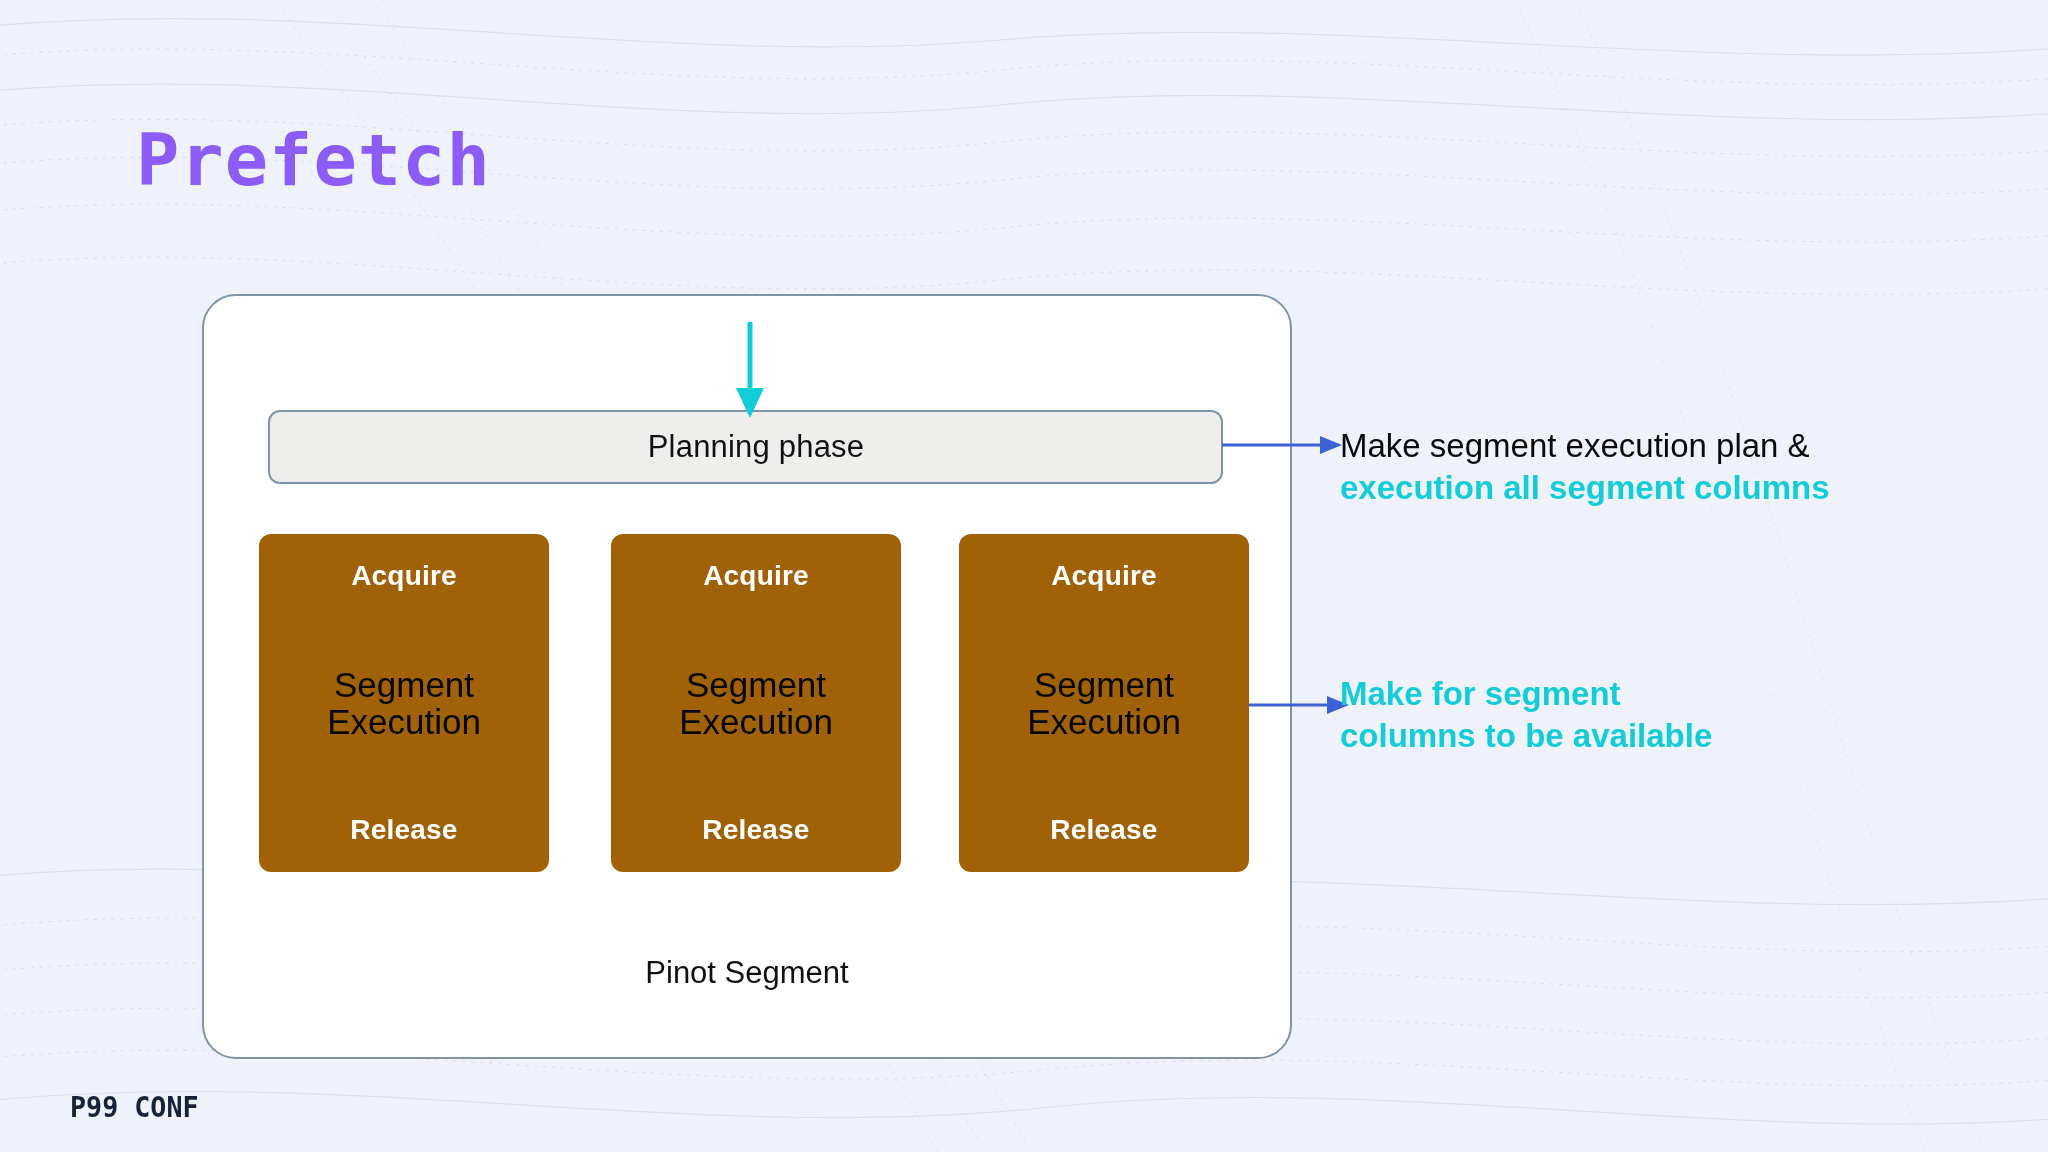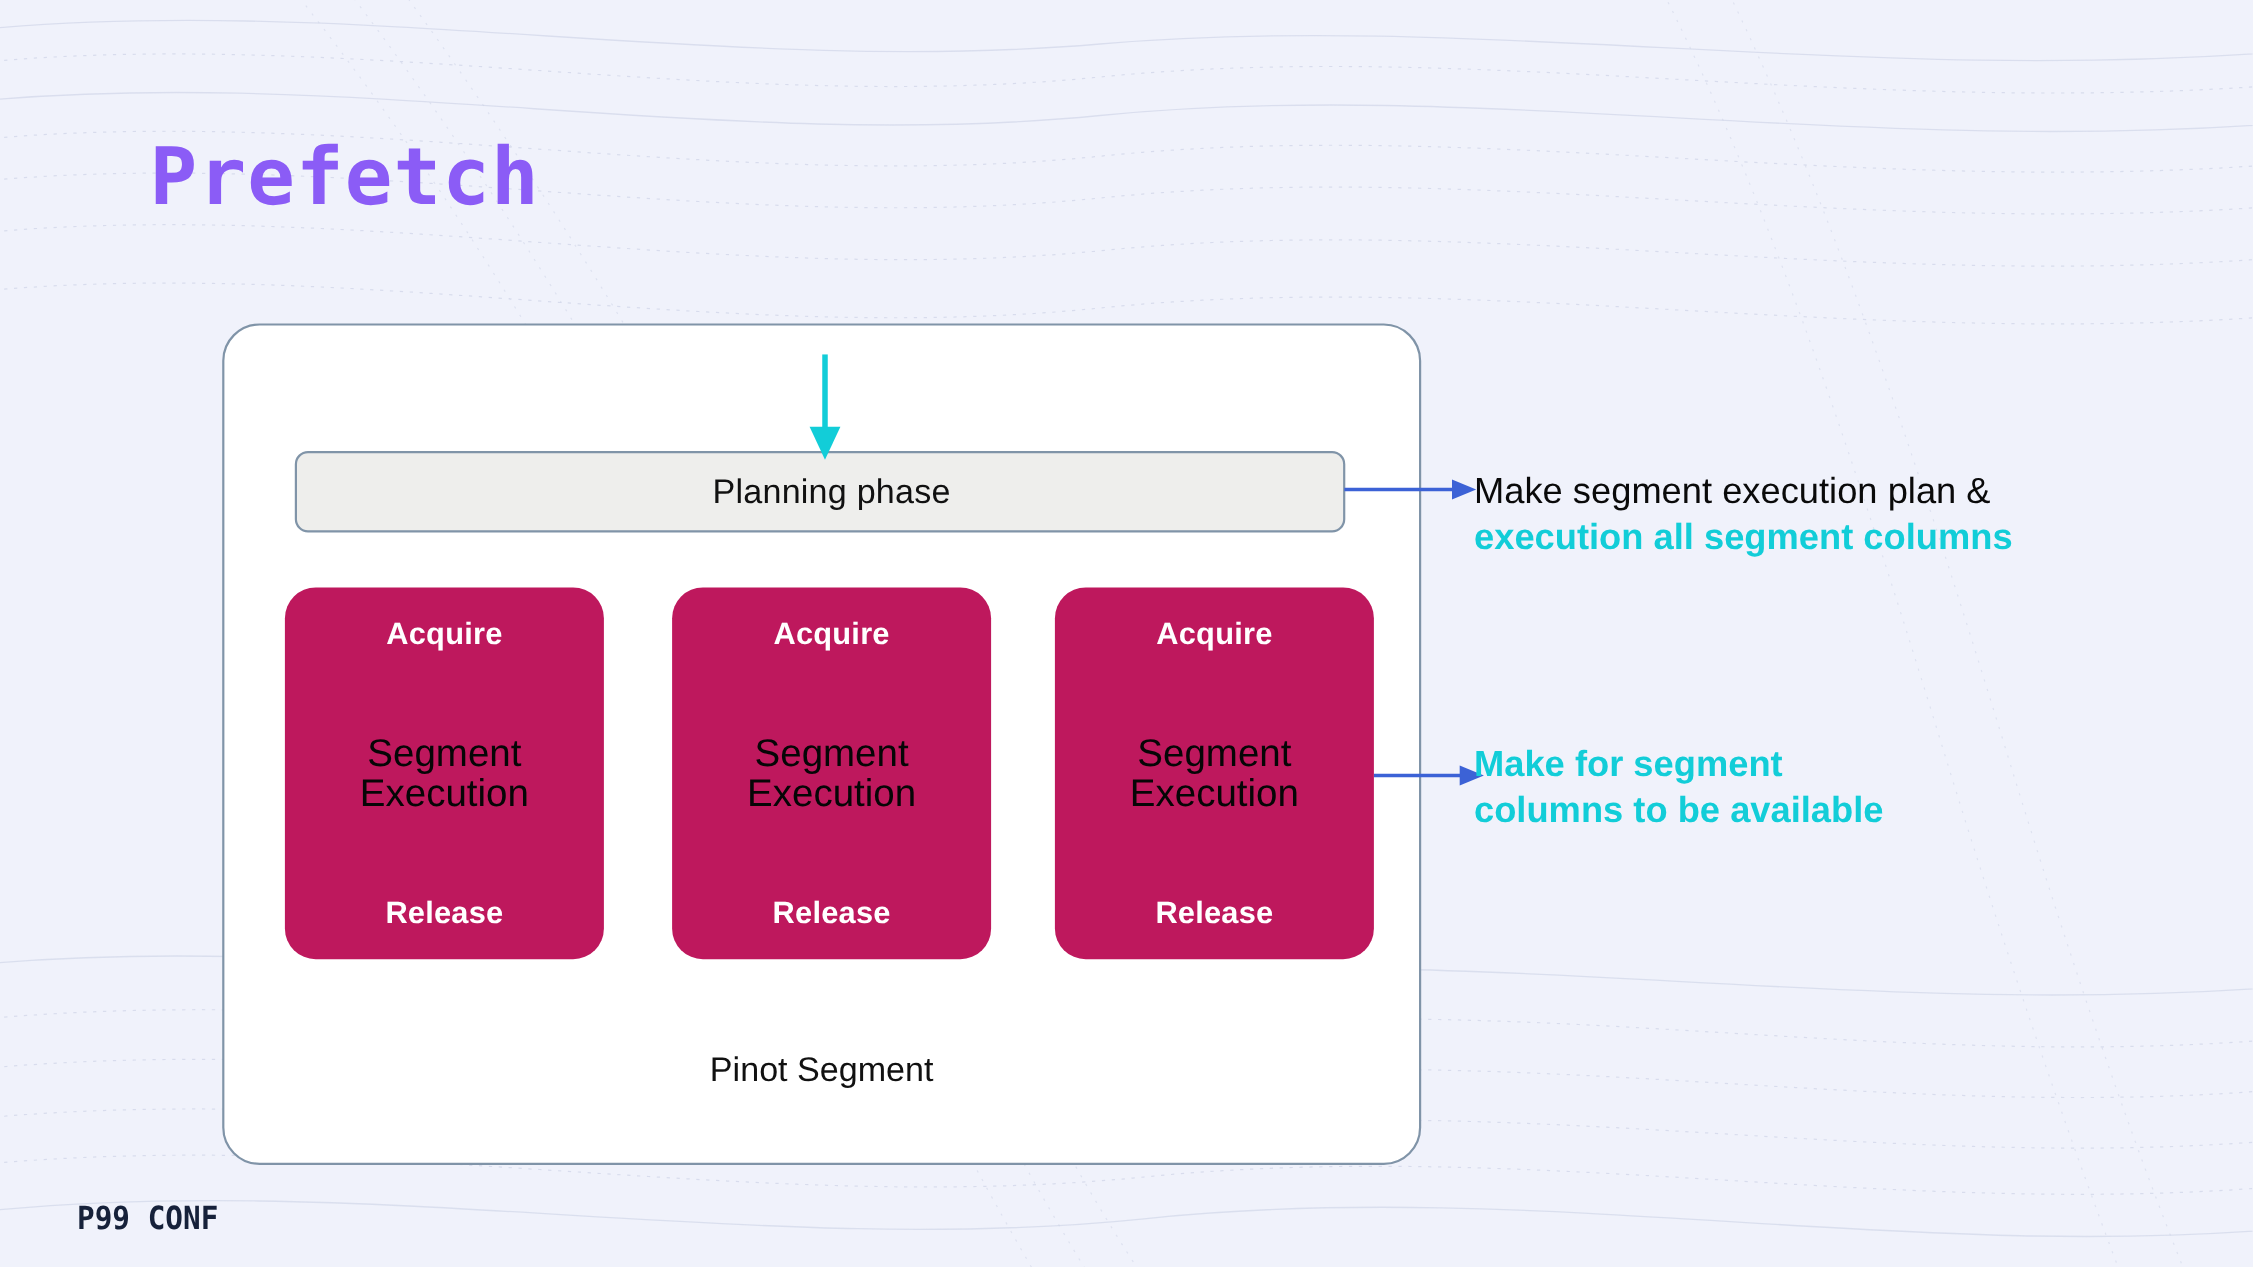--- a/index.html
+++ b/index.html
@@ -107,22 +107,22 @@
     color: #111111;
     letter-spacing: 0.2px;
   }
 
   
   .segment-box {
     position: absolute;
     top: 534px;
     width: 290px;
     height: 338px;
-    background: #be185d;
-    border-radius: 28px;
+    background: #a16207;
+    border-radius: 12px;
     z-index: 4;
     display: flex;
     flex-direction: column;
     align-items: center;
     box-sizing: border-box;
     padding-top: 26px;
     padding-bottom: 26px;
   }
   #segment-box-1 { left: 259px; }
   #segment-box-2 { left: 611px; }

